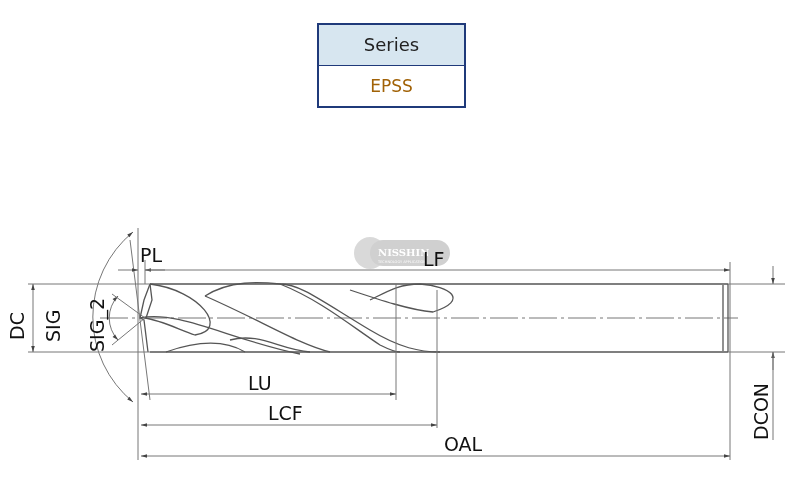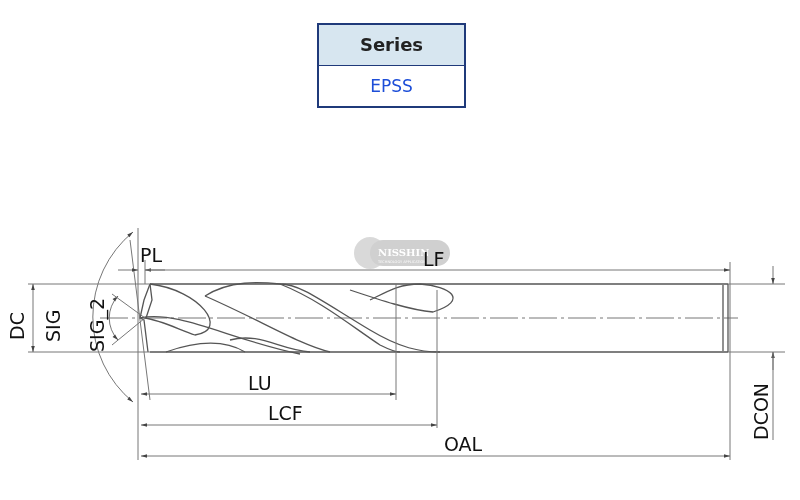--- a/index.html
+++ b/index.html
@@ -1,19 +1,19 @@
 <!DOCTYPE html>
 <html><head>
   <meta charset="utf-8">
   <style>
     html, body { margin:0; padding:0; background:#ffffff; }
     body { width:800px; height:500px; position:relative; overflow:hidden; font-family:"DejaVu Sans", sans-serif; }
     .series-table { position:absolute; left:317px; top:23px; width:149px; border:2px solid #1f3a7a; box-sizing:border-box; border-collapse:collapse; }
-    .series-table .hdr { background:#d7e6f0; height:40px; line-height:40px; text-align:center; font-weight:bold; font-size:18px; color:#222; border-bottom:1.5px solid #1f3a7a; }
-    .series-table .val { background:#fff; height:40px; line-height:40px; text-align:center; font-size:17px; color:#1d4ed8; }
+    .series-table .hdr { background:#d7e6f0; height:40px; line-height:40px; text-align:center; font-weight:normal; font-size:18px; color:#222; border-bottom:1.5px solid #1f3a7a; }
+    .series-table .val { background:#fff; height:40px; line-height:40px; text-align:center; font-size:17px; color:#a16207; }
     svg.drawing { position:absolute; left:0; top:0; }
     .lbl { font-family:"DejaVu Sans", sans-serif; font-size:19px; fill:#111; }
     .thin { stroke:#777; stroke-width:1; fill:none; }
     .body { stroke:#555; stroke-width:1.3; fill:none; }
     .center { stroke:#777; stroke-width:1; stroke-dasharray:28 4 3 4; fill:none; }
   </style>
 </head>
 <body>
 
 <div class="series-table">

